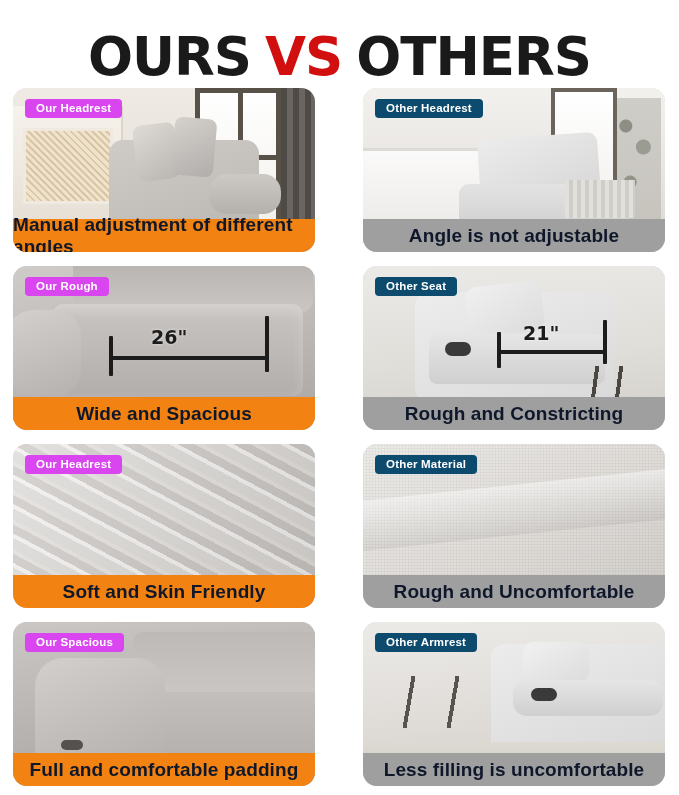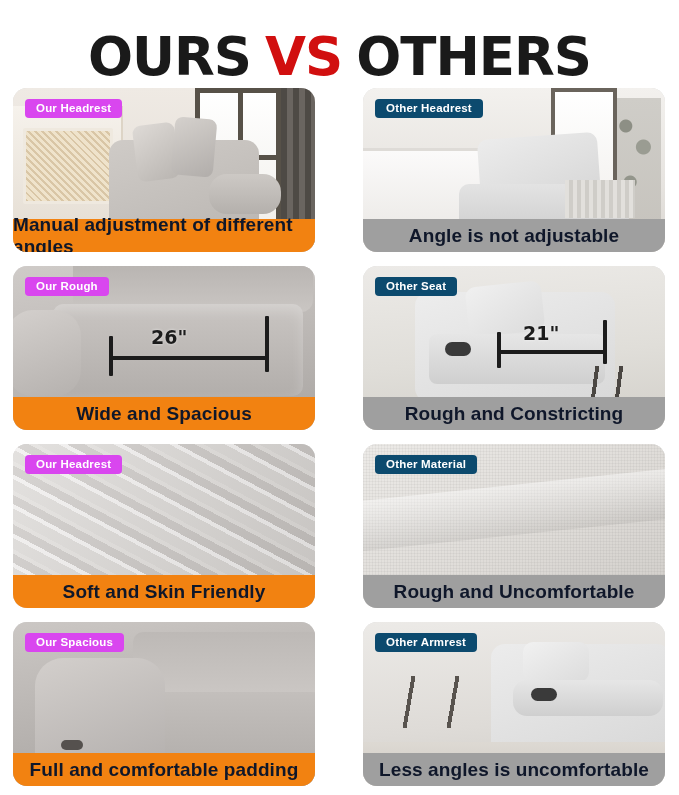--- a/index.html
+++ b/index.html
@@ -473,17 +473,17 @@
     <div class="card">
       <div class="photo ph-other-armrest">
         <div class="chair"></div>
         <div class="pill"></div>
         <div class="armthin"></div>
         <div class="handle"></div>
         <div class="legs"></div>
         <div class="floor"></div>
       </div>
       <div class="badge others">Other Armrest</div>
-      <div class="caption others">Less angles is uncomfortable</div>
+      <div class="caption others">Less filling is uncomfortable</div>
     </div>
 
   </div>
 </div>
 
 </body></html>

